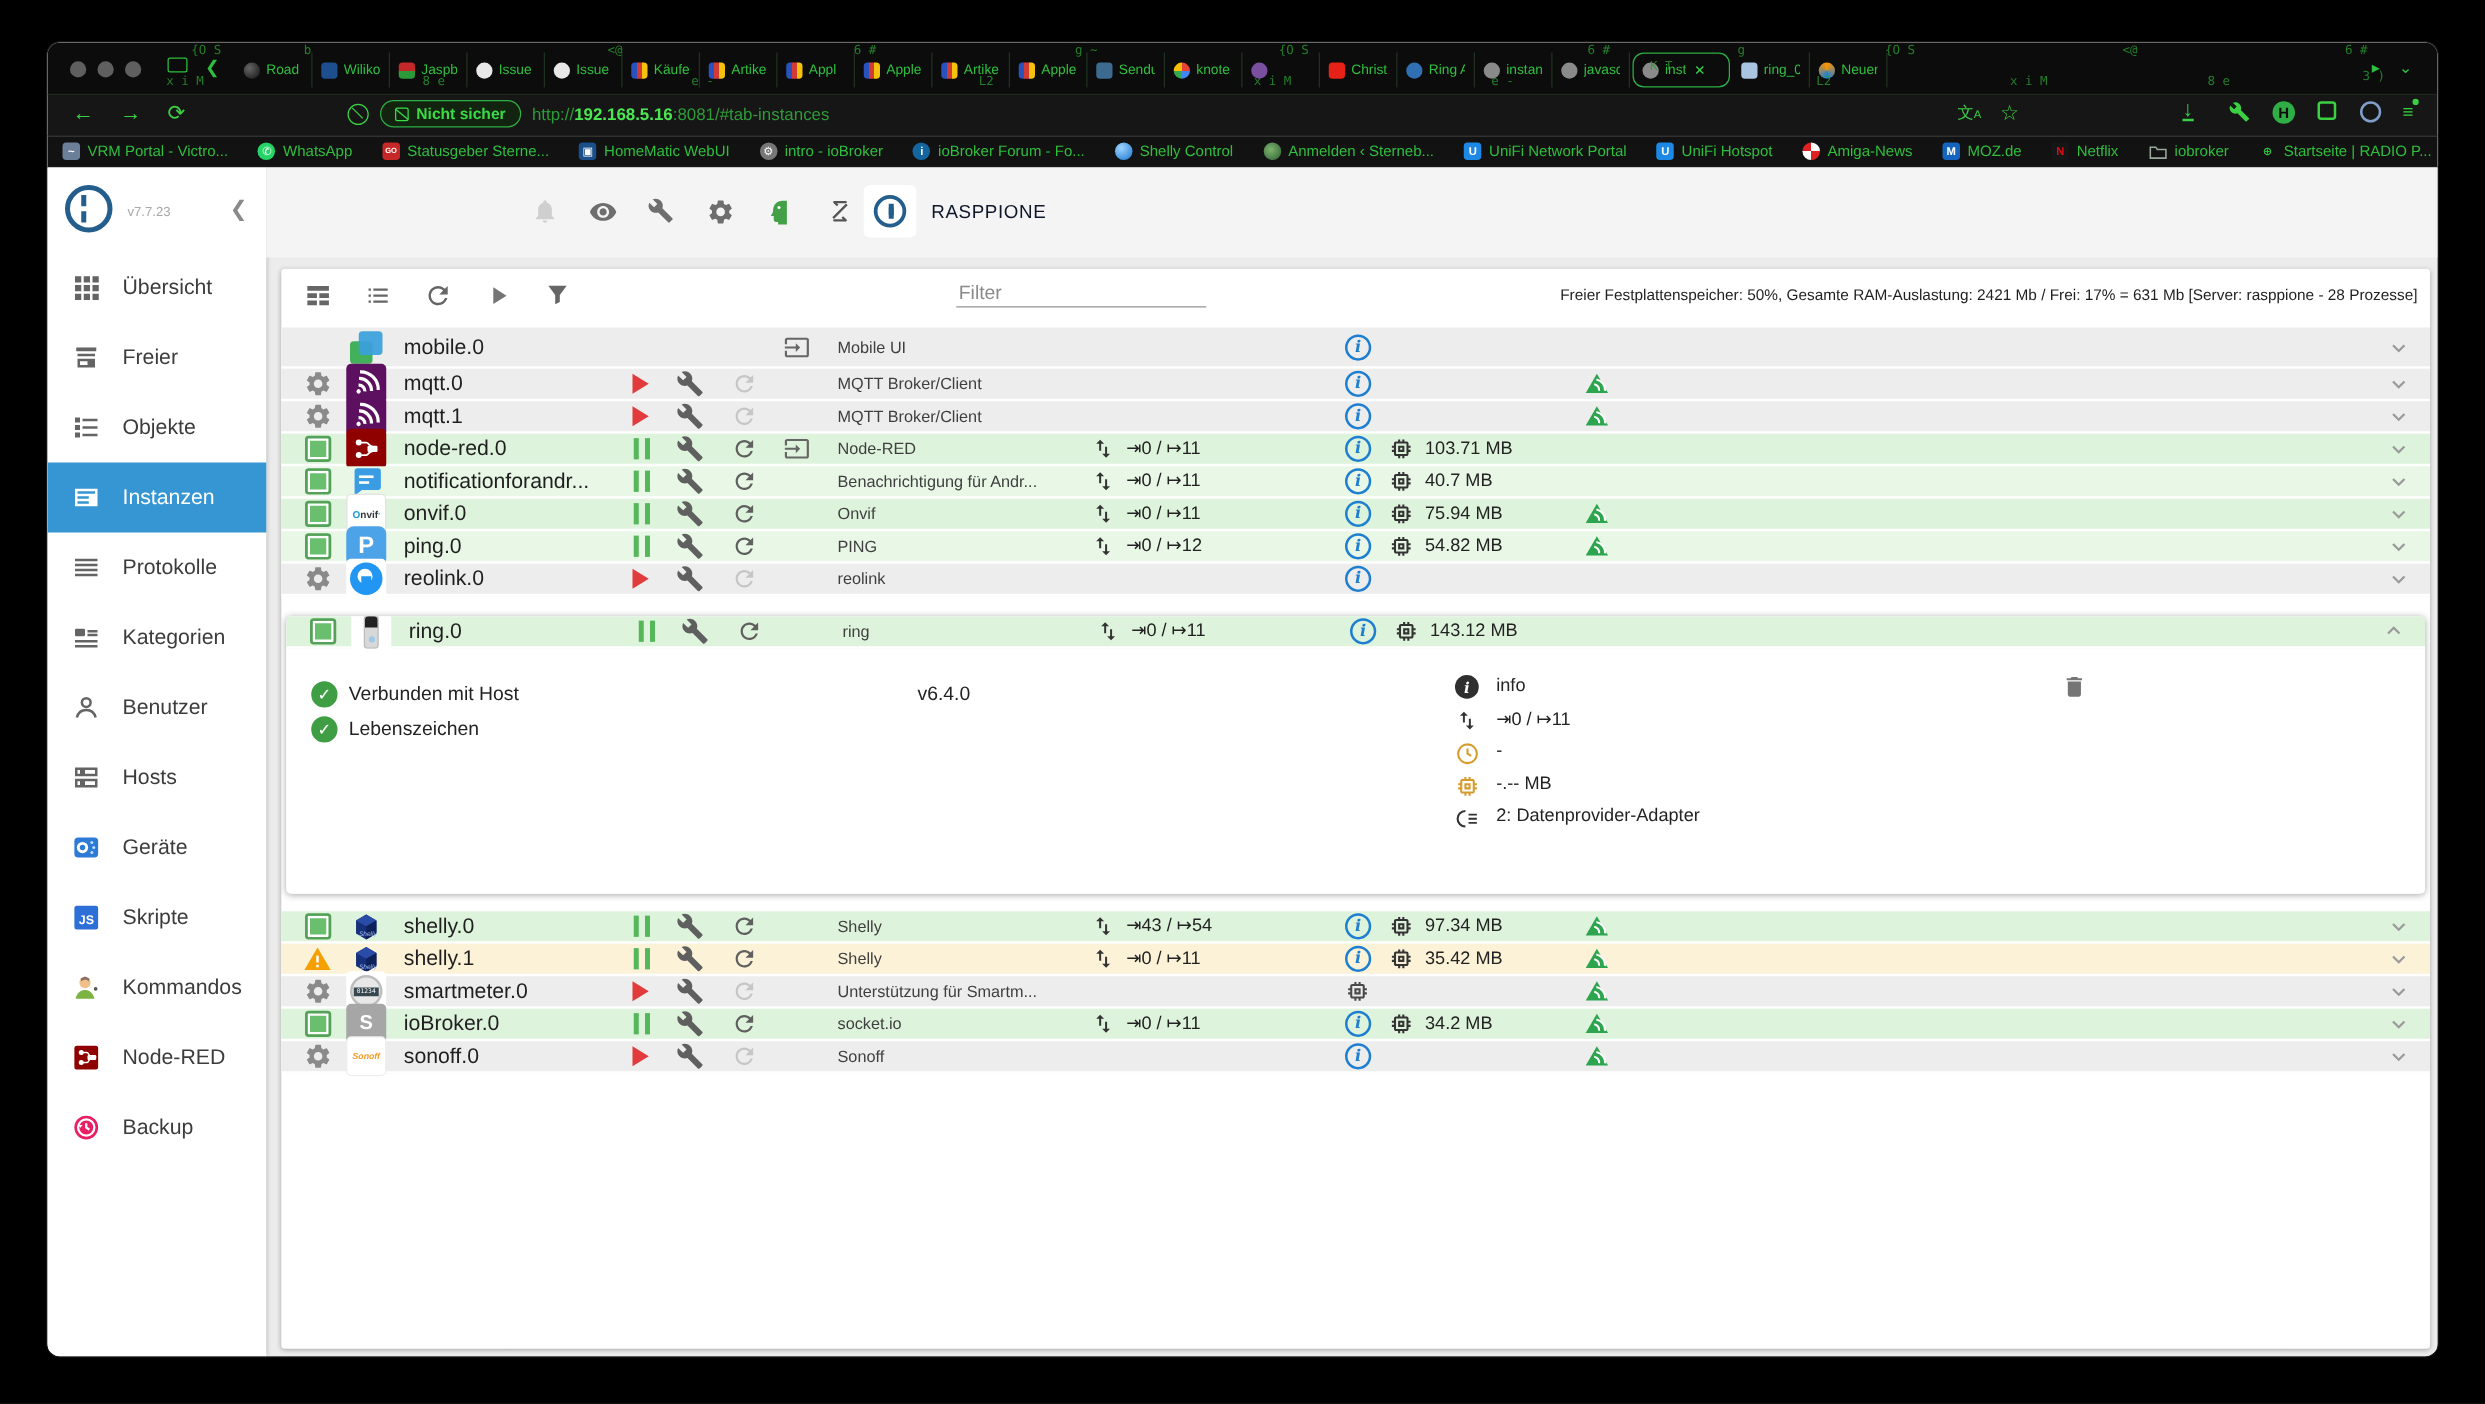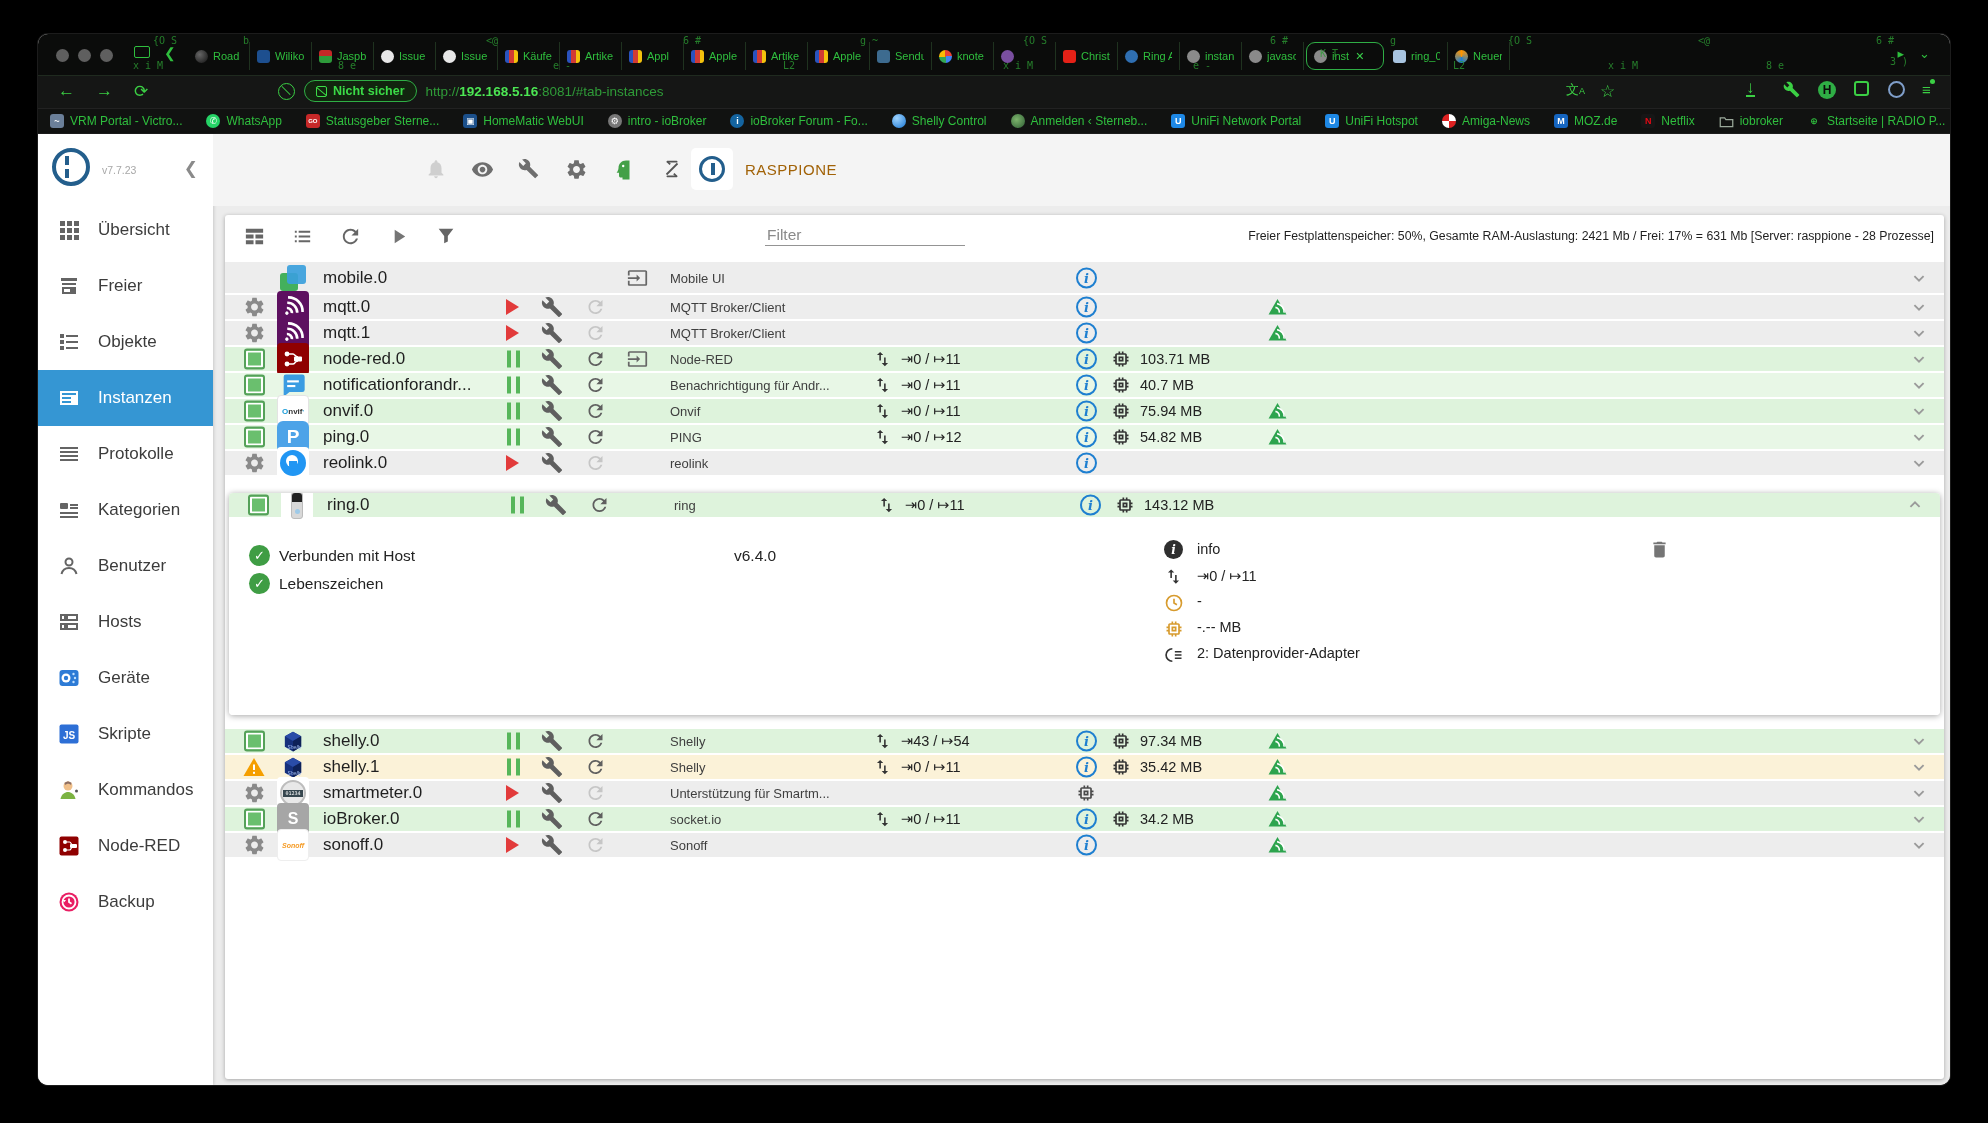--- a/index.html
+++ b/index.html
@@ -50,21 +50,21 @@
   .nav-item{position:relative;height:56px;display:flex;align-items:center;gap:16px;padding-left:18px;color:#3c3c3c;}
   .nav-item .nico{width:26px;height:26px;color:#646464;display:flex;align-items:center;justify-content:center;}
   .nav-item span.lbl{font-size:17px;}
   .nav-item.sel{background:#3596d3;color:#fff;}
   .nav-item.sel .nico{color:#fff;}
   
   #apptool{position:absolute;left:175px;top:0;right:0;height:72px;background:#f4f4f4;}
   .at-ic{position:absolute;top:24px;width:24px;height:24px;color:#6e6e6e;}
   #rasp-logo{position:absolute;left:478px;top:14px;width:42px;height:42px;background:#fff;border-radius:5px;
     display:flex;align-items:center;justify-content:center;}
-  #raspname{position:absolute;left:532px;top:27px;color:#a16207;font-size:15px;letter-spacing:.5px;}
+  #raspname{position:absolute;left:532px;top:27px;color:#0f172a;font-size:15px;letter-spacing:.5px;}
   
   #card{position:absolute;left:187px;top:81px;width:1719px;bottom:6px;background:#fff;border-radius:3px;
     box-shadow:0 1px 4px rgba(0,0,0,.3);overflow:hidden;}
   #card-head{position:relative;height:47px;}
   .hd-ic{position:absolute;top:10px;width:24px;height:24px;color:#666;}
   .filter{position:absolute;left:540px;top:10px;width:200px;border:none;border-bottom:1px solid #949494;
     font-size:15.5px;color:#555;background:transparent;outline:none;}
   .filter::placeholder{color:#8a8a8a;}
   #stats{position:absolute;right:10px;top:14px;font-size:12.3px;color:#1f1f1f;}
   

